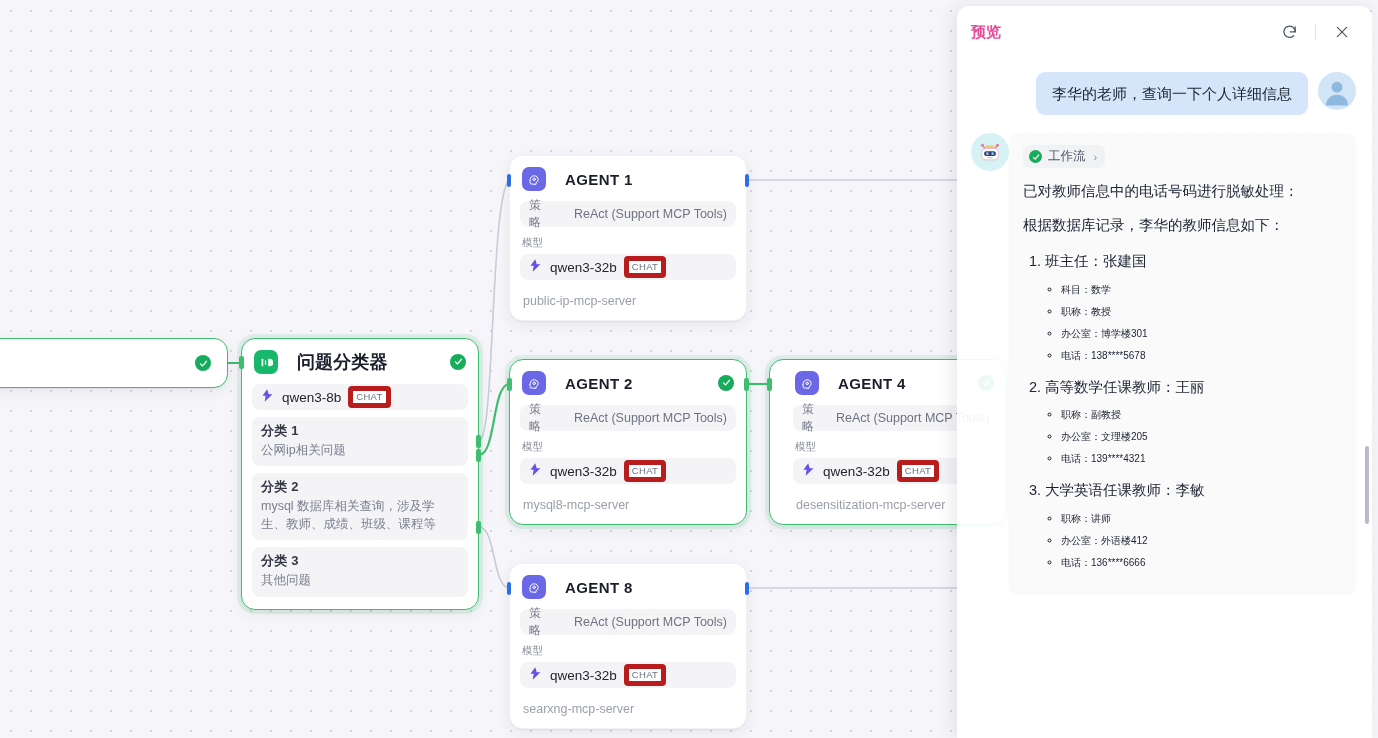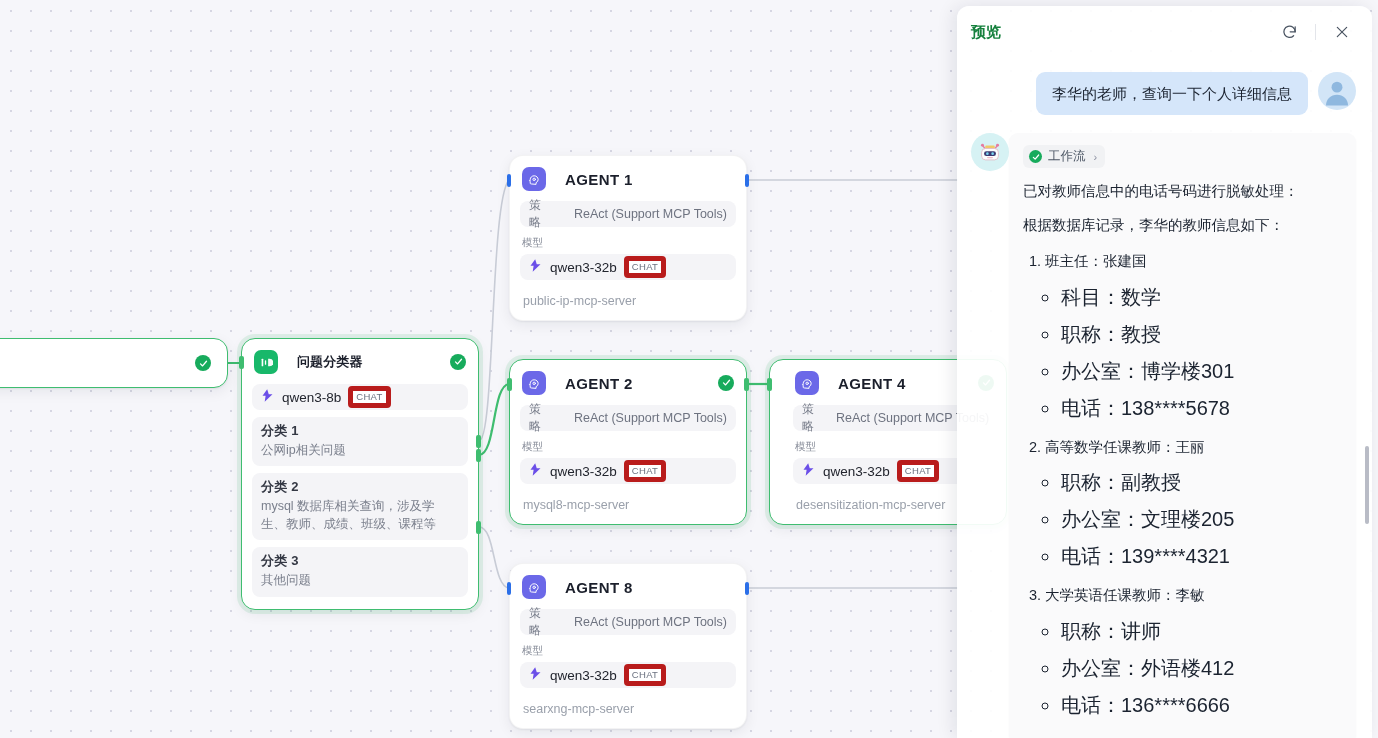--- a/index.html
+++ b/index.html
@@ -40,21 +40,21 @@
     position: relative;
   }
   .node-ico {
     width: 24px; height: 24px; border-radius: 7px;
     display: flex; align-items: center; justify-content: center;
     flex: 0 0 auto;
   }
   .node-ico.green { background: #18b86a; }
   .node-ico.purple{ background: #6b68e8; }
   .node-title {
-    font-size: 13px; font-weight: 700; color: #1b1f2b;
+    font-size: 18px; font-weight: 700; color: #1b1f2b;
     letter-spacing: .1px; white-space: nowrap;
   }
   .node-title.cap { font-size: 15px; letter-spacing: .4px; }
   .check {
     position: absolute; right: 2px; top: 50%; transform: translateY(-50%);
     width: 16px; height: 16px; border-radius: 50%;
     background: #17ab5c; display: flex; align-items: center; justify-content: center;
   }
   .check svg { display: block; }
 
@@ -117,21 +117,21 @@
     width: 415px; height: 732px;
     background: rgba(255,255,255,.93);
     border-radius: 12px 12px 0 0;
     box-shadow: -4px 0 18px rgba(16,24,40,.09);
     overflow: hidden;
   }
   #preview-head {
     height: 52px; display: flex; align-items: center;
     padding: 0 18px 0 14px;
   }
-  #preview-title { font-size: 15px; font-weight: 700; color: #15803d; }
+  #preview-title { font-size: 15px; font-weight: 700; color: #ec4899; }
   .head-actions { margin-left: auto; display: flex; align-items: center; gap: 14px; }
   .hbtn {
     width: 24px; height: 24px; display: flex;
     align-items: center; justify-content: center;
     cursor: pointer; color: #4b5563;
   }
   .hdiv { width: 1px; height: 16px; background: #e3e5ea; }
 
   #chat {
     position: absolute; top: 52px; left: 0; right: 0; bottom: 0;
@@ -164,21 +164,21 @@
   .wf-chip span.t { font-size: 12.5px; color: #4b5563; }
   .wf-chip span.c { font-size: 11px; color: #8b90a0; margin-left: 2px; }
   .wf-dot {
     width: 13px; height: 13px; border-radius: 50%; background: #17ab5c;
     display: flex; align-items: center; justify-content: center;
   }
   .para { font-size: 14.5px; color: #1b2330; line-height: 1.55; margin-top: 12px; }
   ol.tlist { margin: 14px 0 0 22px; padding: 0; }
   ol.tlist > li { font-size: 14.5px; color: #1b2330; line-height: 1.5; margin-bottom: 6px; }
   ul.slist { margin: 9px 0 14px 16px; padding: 0; }
-  ul.slist > li { font-size: 20px; color: #1b2330; line-height: 1.5; margin-bottom: 7px; }
+  ul.slist > li { font-size: 10px; color: #1b2330; line-height: 1.5; margin-bottom: 7px; }
   ol.tlist > li:last-child ul.slist { margin-bottom: 0; }
 
   #pscroll {
     position: absolute; right: 3px; top: 440px;
     width: 4px; height: 78px; border-radius: 2px;
     background: #b9bcc6; cursor: pointer;
   }
 </style>
 </head>
 <body>

